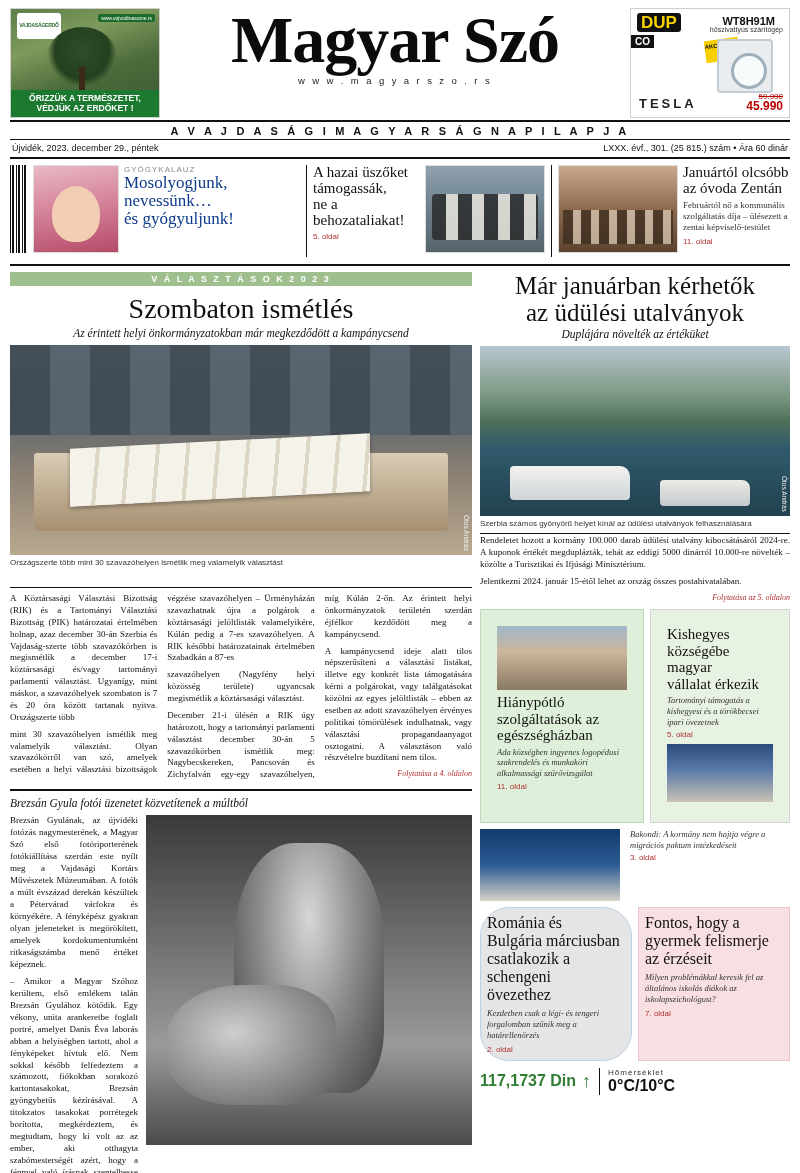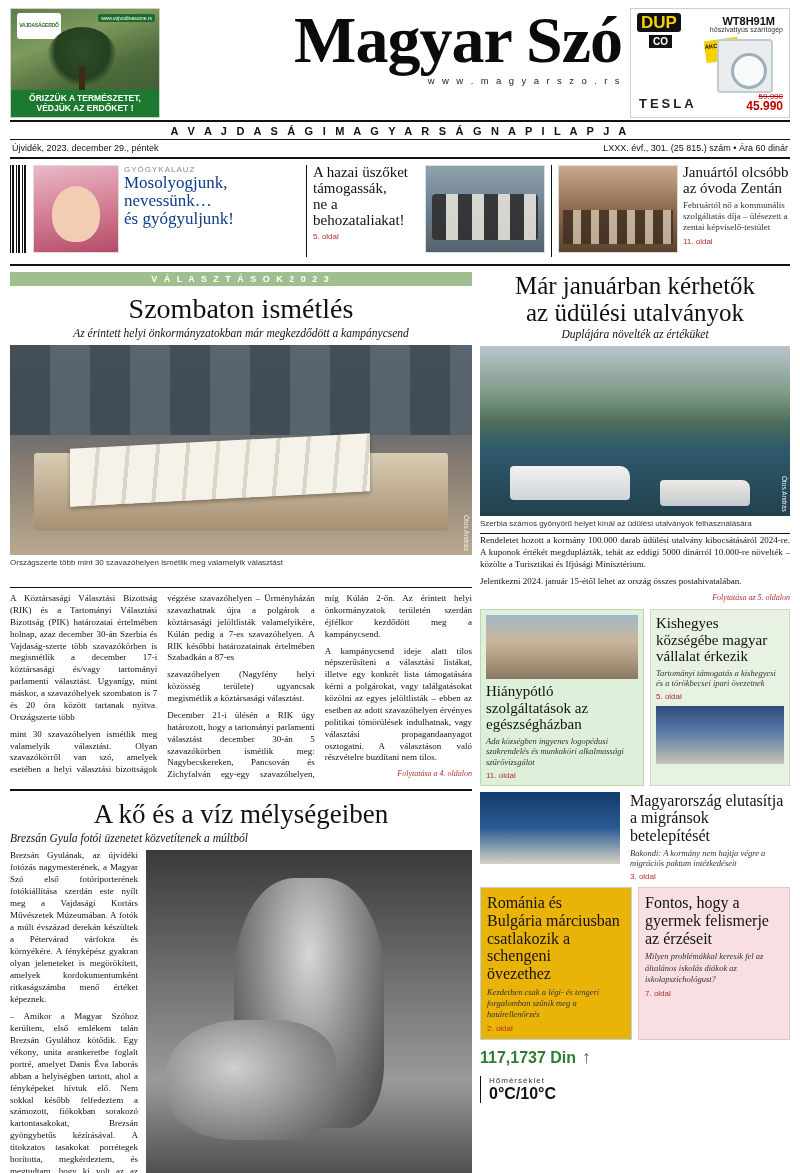--- a/index.html
+++ b/index.html
@@ -33,34 +33,34 @@
     position:absolute; left:36px; top:18px; width:70px; height:60px;
     background: radial-gradient(ellipse at 50% 40%, #2f4d2a 0%, #24401f 55%, rgba(36,64,31,0) 70%);
     border-radius:50%;
   }
   .ad-left .trunk { position:absolute; left:68px; top:58px; width:6px; height:26px; background:#3b2a18; }
   .ad-left .banner {
     position:absolute; left:0; bottom:0; width:100%; background:#1b7a2f; color:#fff;
     font-family:"Liberation Sans",sans-serif; font-weight:bold; font-size:8.5px;
     text-align:center; line-height:1.25; padding:3px 2px;
   }
-  .title-block { flex:1; text-align:right; padding-top:2px; }
+  .title-block { flex:1; text-align:center; padding-top:2px; }
   .title-block .logo {
     font-family:"Liberation Serif", serif; font-weight:bold; font-size:66px; line-height:0.92;
     letter-spacing:-1px; color:#0b0b0b;
   }
   .title-block .url {
     font-family:"Liberation Sans",sans-serif; font-size:9.5px; letter-spacing:2.4px;
     margin-top:4px; color:#222;
   }
   .ad-right { width:160px; height:110px; border:1px solid #cfcfcf; position:relative; background:#fff; overflow:hidden; }
   .ad-right .dup { position:absolute; left:6px; top:4px; font-family:"Liberation Sans",sans-serif;
     font-weight:bold; font-size:17px; color:#f7d000; -webkit-text-stroke:0px; line-height:0.9;
     background:#111; padding:2px 4px; border-radius:3px; }
-  .ad-right .dupsub { position:absolute; left:18px; top:26px; font-family:"Liberation Sans",sans-serif;
+  .ad-right .dupsub { position:absolute; left:0; top:26px; font-family:"Liberation Sans",sans-serif;
     font-weight:bold; font-size:10px; color:#fff; background:#111; padding:1px 4px; }
   .ad-right .model { position:absolute; right:14px; top:6px; font-family:"Liberation Sans",sans-serif;
     font-weight:bold; font-size:11px; color:#111; }
   .ad-right .modeldesc { position:absolute; right:6px; top:17px; font-family:"Liberation Sans",sans-serif;
     font-size:7px; color:#333; }
   .ad-right .machine { position:absolute; right:16px; top:30px; width:56px; height:54px;
     background:#e9edf0; border:2px solid #c3ccd2; border-radius:4px; }
   .ad-right .machine:after { content:""; position:absolute; left:12px; top:12px; width:30px; height:30px;
     border-radius:50%; border:3px solid #9fb0bb; background:#f7fafb; }
   .ad-right .price-old { position:absolute; right:6px; bottom:16px; font-family:"Liberation Sans",sans-serif;
@@ -152,21 +152,21 @@
   .photo-lake .boat2 { position:absolute; bottom:10px; right:40px; width:90px; height:26px;
     background:linear-gradient(180deg,#eceae4,#c4cbce); border-radius:4px 8px 4px 4px; }
   .rcap { font-family:"Liberation Sans",sans-serif; font-size:8px; color:#333; padding:3px 0 5px 0;
     border-bottom:1px solid #111; }
   .rbody { font-size:9px; line-height:1.35; text-align:justify; }
   .rbody p { margin:0 0 5px 0; }
 
   
   .cards { margin-top:6px; }
   .card-row { display:flex; gap:6px; margin-bottom:6px; }
-  .card { border:1px solid #d4d4d4; padding:5px; }
+  .card { border:1px solid #d4d4d4; padding:16px; }
   .card.green { background:#dff0da; border-color:#bcd8b4; }
   .card.lgreen { background:#e7f2e2; }
   .card h3 { margin:0 0 3px 0; font-size:15px; line-height:1.1; font-weight:normal; }
   .card .it { font-style:italic; font-size:8.5px; line-height:1.25; color:#333; }
   .card .pg { font-family:"Liberation Sans",sans-serif; font-size:8px; color:#b03030; margin-top:3px; }
   .thumb { width:100%; height:64px; overflow:hidden; margin-bottom:4px; }
   .th-building { background:linear-gradient(180deg,#9fb7c9 0%,#cbb79c 40%,#8a7a63 100%); }
   .th-meeting { background:linear-gradient(180deg,#2c4b7c 0%,#5a7ba8 45%,#c8c2b4 100%); }
   .th-gov { background:linear-gradient(180deg,#123a6b 0%,#2b5b93 50%,#d6d2c6 100%); }
 
@@ -181,28 +181,28 @@
     background:linear-gradient(180deg,#3a3a3a 0%,#6b6b6b 35%,#9a9a9a 70%,#4a4a4a 100%); filter:grayscale(1); }
   .statue .fig { position:absolute; left:50%; top:28px; transform:translateX(-50%); width:150px; height:250px;
     background:radial-gradient(ellipse at 50% 30%,#d7d7d7 0%,#8e8e8e 45%,#3f3f3f 100%);
     border-radius:40% 40% 25% 25%; }
   .statue .horse { position:absolute; left:20px; bottom:40px; width:170px; height:120px;
     background:radial-gradient(ellipse at 40% 40%,#cfcfcf,#5a5a5a); border-radius:45% 35% 30% 40%; }
 
   
   .bottom-cards { display:flex; gap:6px; margin-top:6px; }
   .bc { flex:1; border:1px solid #d4d4d4; padding:6px; }
-  .bc.blue { background:#eab308; border-color:#bcd0e6; }
+  .bc.blue { background:#e5e5e5; border-color:#bcd0e6;border-radius:29px; }
   .bc.pink { background:#f7dfe2; border-color:#e8c3c8; }
   .bc h3 { margin:0 0 4px 0; font-size:16px; line-height:1.12; font-weight:normal; }
   .bc .it { font-style:italic; font-size:8.5px; line-height:1.3; color:#333; }
   .bc .pg { font-family:"Liberation Sans",sans-serif; font-size:8px; color:#b03030; margin-top:4px; }
 
   
-  .footer { display:flex; gap:8px; margin-top:7px; align-items:stretch;flex-direction:column; }
+  .footer { display:flex; gap:8px; margin-top:7px; align-items:stretch; }
   .weather { width:150px; border-left:1px solid #111; padding-left:8px; }
   .weather .lbl { font-family:"Liberation Sans",sans-serif; font-size:8px; letter-spacing:1px; color:#333; }
   .weather .val { font-family:"Liberation Sans",sans-serif; font-size:16px; font-weight:bold; }
   .rate { display:flex; align-items:center; gap:6px; font-family:"Liberation Sans",sans-serif;
     font-size:16px; font-weight:bold; color:#2e7d32; }
   .rate .arrow { font-size:18px; }
 </style>
 </head>
 <body>
 
@@ -308,21 +308,20 @@
       <div class="cols3">
         <p>A Köztársasági Választási Bizottság (RIK) és a Tartományi Választási Bizottság (PIK) határozatai értelmében holnap, azaz december 30-án Szerbia és Vajdaság-szerte több szavazókörben is megismétlik a december 17-i köztársasági és/vagy tartományi parlamenti választást. Ugyanígy, mint máskor, a szavazóhelyek szombaton is 7 és 20 óra között tartanak nyitva. Országszerte több</p>
         <p>mint 30 szavazóhelyen ismétlik meg valamelyik választást. Olyan szavazókörről van szó, amelyek esetében a helyi választási bizottságok végzése szavazóhelyen – Ürményházán szavazhatnak újra a polgárok a köztársasági jelöltlisták valamelyikére, Kúlán pedig a 7-es szavazóhelyen. A RIK későbbi határozatainak értelmében Szabadkán a 87-es</p>
         <p>szavazóhelyen (Nagyfény helyi közösség területe) ugyancsak megismétlik a köztársasági választást.</p>
         <p>December 21-i ülésén a RIK úgy határozott, hogy a tartományi parlamenti választást december 30-án 5 szavazókörben ismétlik meg: Nagybecskereken, Pancsován és Zichyfalván egy-egy szavazóhelyen, míg Kúlán 2-őn. Az érintett helyi önkormányzatok területén szerdán éjfélkor kezdődött meg a kampánycsend.</p>
         <p>A kampánycsend ideje alatt tilos népszerűsíteni a választási listákat, illetve egy konkrét lista támogatására kérni a polgárokat, vagy találgatásokat közölni az egyes jelöltlisták – ebben az esetben az adott szavazóhelyen érvényes politikai tömörülések indulhatnak, vagy választási propagandaanyagot osztogatni. A választáson való részvételre buzdítani nem tilos.</p>
         <p class="cont">Folytatása a 4. oldalon</p>
       </div>
 
       <div class="feature">
-        <div class="fhead">A kő és a víz mélységeiben</div>
         <div class="fsub">Brezsán Gyula fotói üzenetet közvetítenek a múltból</div>
         <div class="fbody">
           <div class="txt">
             <p>Brezsán Gyulának, az újvidéki fotózás nagymesterének, a Magyar Szó első fotóriporterének fotókiállítása szerdán este nyílt meg a Vajdasági Kortárs Művészetek Múzeumában. A fotók a múlt évszázad derekán készültek a Pétervárad várfokra és környékére. A fényképész gyakran olyan jeleneteket is megörökített, amelyek kordokumentumként ritkaságszámba menő értéket képeznek.</p>
             <p>– Amikor a Magyar Szóhoz kerültem, első emlékem talán Brezsán Gyulához kötődik. Egy vékony, unita arankeretbe foglalt portré, amelyet Danis Éva laborás abban a helyiségben tartott, ahol a fényképeket hívtuk elő. Nem sokkal később felfedeztem a számozott, fiókokban sorakozó kartontasakokat, Brezsán gyöngybetűs kézírásával. A titokzatos tasakokat porrétegek borította, megkérdeztem, és megtudtam, hogy ki volt az az ember, aki otthagyta szabómesterségét azért, hogy a fénnyel való írásnak szentelhesse magát. Időtől függően a tasakokat</p>
           </div>
           <div class="statue">
             <div class="fig"></div>
             <div class="horse"></div>
           </div>
@@ -369,22 +368,20 @@
             <div class="pg">5. oldal</div>
             <div class="thumb th-meeting" style="margin-top:5px;height:58px"></div>
           </div>
         </div>
 
         <div class="card-row">
           <div class="card" style="width:140px;padding:0;border:none">
             <div class="thumb th-gov" style="height:72px;margin:0"></div>
           </div>
           <div class="card" style="flex:1;border:none;padding:0 0 0 4px">
-            <h3 style="white-space:pre-line;font-size:16px">Magyarország elutasítja
-a migránsok betelepítését</h3>
             <div class="it">Bakondi: A kormány nem hajtja végre a migrációs paktum intézkedéseit</div>
             <div class="pg">3. oldal</div>
           </div>
         </div>
       </div>
 
       <div class="bottom-cards">
         <div class="bc blue">
           <h3 style="white-space:pre-line">Románia és
 Bulgária márciusban

